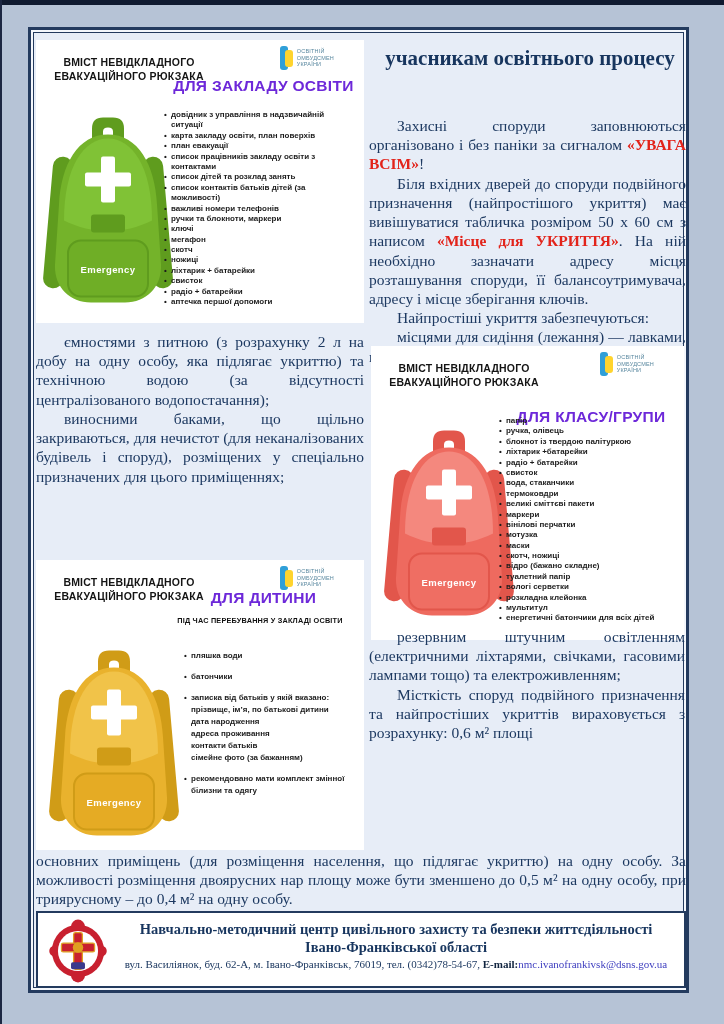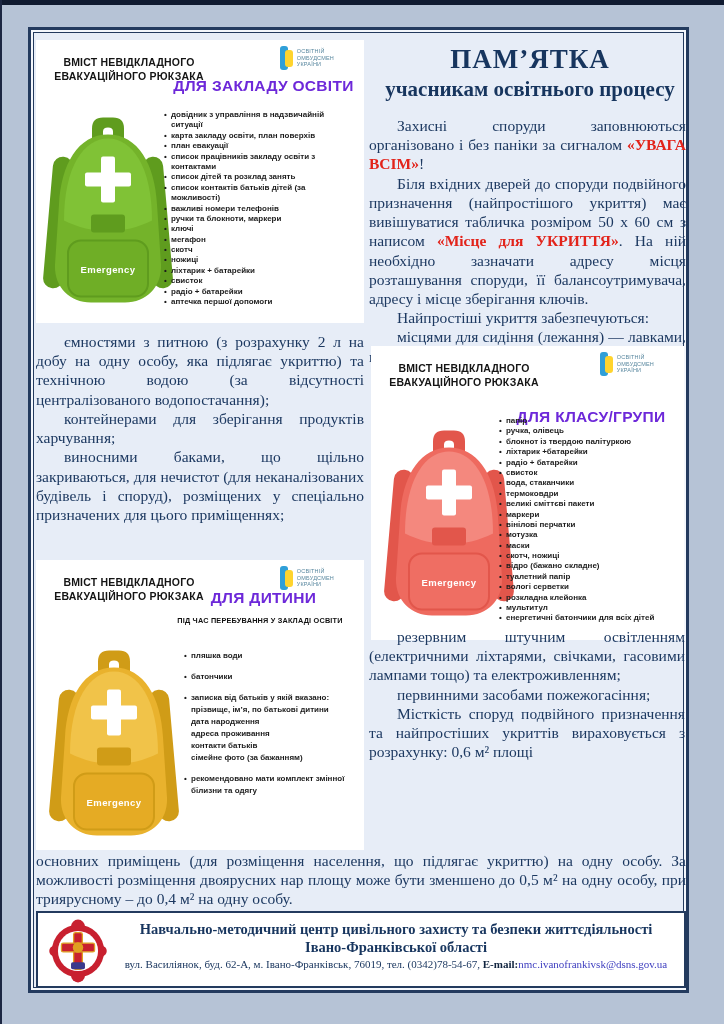--- a/index.html
+++ b/index.html
@@ -152,34 +152,32 @@
         <li class="bp-item">скотч</li>
         <li class="bp-item">ножиці</li>
         <li class="bp-item">ліхтарик + батарейки</li>
         <li class="bp-item">свисток</li>
         <li class="bp-item">радіо + батарейки</li>
         <li class="bp-item">аптечка першої допомоги</li>
       </ul>
   </section>
 
   <header class="doc-title">
-    <span class="t1">ПАМ’ЯТКА</span>
     <span class="t2">учасникам освітнього процесу</span>
   </header>
 
   <div class="textblock tb-intro">
     <p><span>Захисні споруди заповнюються організовано і без паніки за сигналом </span><span class="red">«УВАГА ВСІМ»</span><span>!</span></p>
     <p><span>Біля вхідних дверей до споруди подвійного призначення (найпростішого укриття) має вивішуватися табличка розміром 50 х 60 см з написом </span><span class="red">«Місце для УКРИТТЯ»</span><span>. На ній необхідно зазначати адресу місця розташування споруди, її балансоутримувача, адресу і місце зберігання ключів.</span></p>
     <p>Найпростіші укриття забезпечуються:</p>
     <p>місцями для сидіння (лежання) — лавками, нарами, стільцями, ліжками;</p>
   </div>
 
   <div class="textblock tb-left">
     <p>ємностями з питною (з розрахунку 2 л на добу на одну особу, яка підлягає укриттю) та технічною водою (за відсутності централізованого водопостачання);</p>
-    <p>контейнерами для зберігання продуктів харчування;</p>
     <p>виносними баками, що щільно закриваються, для нечистот (для неканалізованих будівель і споруд), розміщених у спеціально призначених для цього приміщеннях;</p>
   </div>
 
   <section class="card card2">
     <div class="card-header">ВМІСТ НЕВІДКЛАДНОГО ЕВАКУАЦІЙНОГО РЮКЗАКА</div>
     <div class="ombud">
       <span class="ob-icon">
           <i class="ob-blue"></i>
           <i class="ob-yellow"></i>
         </span>
@@ -224,21 +222,20 @@
         <li class="bp-item">туалетний папір</li>
         <li class="bp-item">вологі серветки</li>
         <li class="bp-item">розкладна клейонка</li>
         <li class="bp-item">мультитул</li>
         <li class="bp-item">енергетичні батончики для всіх  дітей</li>
       </ul>
   </section>
 
   <div class="textblock tb-right">
     <p>резервним штучним освітленням (електричними ліхтарями, свічками, гасовими лампами тощо) та електроживленням;</p>
-    <p>первинними засобами пожежогасіння;</p>
     <p>Місткість споруд подвійного призначення та найпростіших укриттів вираховується з розрахунку: 0,6 м² площі</p>
   </div>
 
   <section class="card card3">
     <div class="card-header">ВМІСТ НЕВІДКЛАДНОГО ЕВАКУАЦІЙНОГО РЮКЗАКА</div>
     <div class="ombud">
       <span class="ob-icon">
           <i class="ob-blue"></i>
           <i class="ob-yellow"></i>
         </span>

